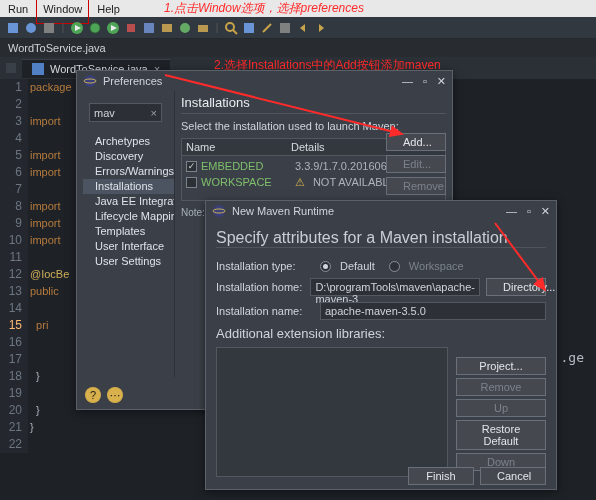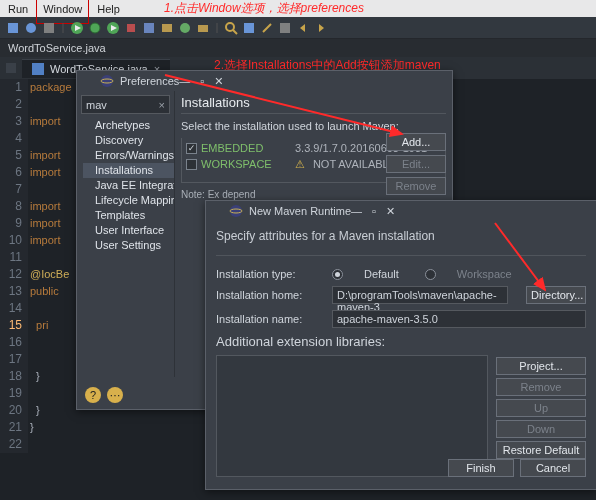--- a/index.html
+++ b/index.html
@@ -22,60 +22,60 @@
   .gutter div { height: 17px; line-height: 17px; font-size: 12px;}
   .gutter .hl-ln { color:#fdba74; }
   .src { margin-left: 30px; font-family: Consolas, monospace; font-size: 13px; }
   .src div { height: 17px; line-height: 17px; white-space: pre; }
   .kw { color: #b77b3c; }   
   .ann { color: #cfae58; }
   .txt { color: #abb1bb; }
 
   
   .dlg { position: absolute; background: #3b4048; border: 1px solid #5b6069; box-shadow: 0 2px 8px rgba(0,0,0,.5); color: #cfd4db; }
-  .dlg-title { display: flex; align-items: center; padding: 3px 23px; background: #3b4048; font-size: 12px; }
+  .dlg-title { display: flex; align-items: center; justify-content: space-between; padding: 3px 6px; background: #3b4048; font-size: 12px; }
   .dlg-title .left { display:flex; align-items:center; gap:6px;}
   
   .prefs { left: 76px; top: 70px; width: 377px; height: 340px; }
   .prefs-body { display: flex; height: calc(100% - 52px); }
   .prefs-left { width: 98px; background: #3b4048; border-right: 1px solid #2e3238; display:flex; flex-direction:column;}
-  .search-box { margin:4px; background:#2c3036; border:1px solid #55595f; height:19px; padding:2px 4px; color:#cfd4db; display:flex; align-items:center; justify-content:space-between;}
+  .search-box { margin:12px; background:#2c3036; border:1px solid #55595f; height:19px; padding:2px 4px; color:#cfd4db; display:flex; align-items:center; justify-content:space-between;}
   .tree { padding-left: 6px; }
   .tree div { height: 15px; line-height: 15px; white-space: nowrap; overflow: hidden; color:#dfe3e9; }
   .tree .sel { background:#4c5461; }
   .prefs-right { flex:1; padding:4px 6px; display:flex; flex-direction:column; }
   .prefs-heading { font-size:13px; color:#e8ebef; margin-bottom:6px; padding-bottom:3px; border-bottom:1px solid #51565d; }
   .instr { font-size:11px; margin-bottom:6px; }
   .table-head { display:flex; background:#33383f; border:1px solid #53585f; }
   .table-head span { padding:2px 4px; color:#d7dbe1; }
   .table-rows { border:1px solid #53585f; border-top:0; height:45px; padding:2px 4px;}
   .row { display:flex; align-items:center; height:16px; gap:4px; }
   .row .cb { width:11px; height:11px; border:1px solid #7a828c; background:#2d3136; display:inline-flex; align-items:center; justify-content:center; font-size:9px; color:#cfd4db;}
   .row .nm { width:90px; }
   .row .dt { color:#aeb3bb; }
   .green { color:#7fbf6b; }
   .yellow { color:#d4b24c; }
-  .btn { background:#45494f; border:1px solid #6a707a; color:#e2e6eb; text-align:center; padding:2px 4px; width:60px; font-size:11px;}
+  .btn { background:#45494f; border:1px solid #6a707a; color:#e2e6eb; text-align:center; padding:2px 16px; width:60px; font-size:11px;}
   .btn.dis { color:#7c828b; }
   .side-btns { position:absolute; display:flex; flex-direction:column; gap:4px; }
   .note { font-size:10px; color:#a9afb7; margin-top:6px; line-height:12px;}
   .prefs-bottom { position:absolute; bottom:6px; left:8px; display:flex; gap:6px; align-items:center;}
   .circle-btn { width:16px; height:16px; border-radius:50%; background:#d8b04c; color:#222; text-align:center; font-size:11px; line-height:16px; }
 
-  .runtime { left:205px; top:200px; width:392px; height:290px; }
+  .runtime { left:205px; top:200px; width:352px; height:290px; }
   .runtime .inner { padding:8px 10px; display:flex; flex-direction:column; gap:6px; height:calc(100% - 24px);}
-  .runtime .heading { font-size:12px; border-bottom:1px solid #50555c; padding-bottom:12px; margin-bottom:6px; color:#c9ced5;}
-  .field-row { display:flex; align-items:center; gap:18px; }
+  .runtime .heading { font-size:16px; border-bottom:1px solid #50555c; padding-bottom:0; margin-bottom:6px; color:#c9ced5;}
+  .field-row { display:flex; align-items:center; gap:6px; }
   .field-row label { width:98px; }
   .txtfield { flex:1; background:#2d3137; border:1px solid #55595f; padding:2px 4px; color:#cfd4db; height:18px; }
   .radio { width:11px;height:11px;border:1px solid #8a909a;border-radius:50%;display:inline-block;margin-right:3px;background:#2d3137;position:relative;}
   .radio.sel::after{content:"";width:5px;height:5px;background:#cfd4db;border-radius:50%;position:absolute;left:2px;top:2px;}
   .rt-btn-col { position:absolute; right:10px; top:156px; display:flex; flex-direction:column; gap:3px;}
   .rt-btn-col .btn{ width:90px;}
-  .rt-bottom { position:absolute; bottom:12px; right:10px; display:flex; gap:6px;}
+  .rt-bottom { position:absolute; bottom:4px; right:10px; display:flex; gap:6px;}
   .rt-bottom .btn { width:66px; }
 
   
   .annot { position:absolute; color:#ff2a2a; font-size:12px; font-weight:500; pointer-events:none; }
   .arrow { position:absolute; pointer-events:none; }
 </style>
 </head>
 <body>
 
 <div class="menubar">
@@ -249,20 +249,24 @@
         <div style="padding-left:12px">Java EE Integration</div>
         <div style="padding-left:12px">Lifecycle Mappings</div>
         <div style="padding-left:12px">Templates</div>
         <div style="padding-left:12px">User Interface</div>
         <div style="padding-left:12px">User Settings</div>
       </div>
     </div>
     <div class="prefs-right">
       <div class="prefs-heading">Installations</div>
       <div class="instr">Select the installation used to launch Maven:</div>
+      <div class="table-head">
+        <span style="width:105px">Name</span>
+        <span>Details</span>
+      </div>
       <div class="table-rows">
         <div class="row">
           <span class="cb">✓</span>
           <span class="nm green">EMBEDDED</span>
           <span class="dt">3.3.9/1.7.0.20160603-1931</span>
         </div>
         <div class="row">
           <span class="cb"></span>
           <span class="nm green">WORKSPACE</span>
           <span class="yellow" style="margin-right:4px">⚠</span>
@@ -333,22 +337,22 @@
     </div>
 
     <div style="font-size:13px">Additional extension libraries:</div>
     <div style="flex:1; border:1px solid #53585f; background:#33383f; margin-right:98px;"></div>
   </div>
 
   <div class="rt-btn-col">
     <div class="btn">Project...</div>
     <div class="btn dis">Remove</div>
     <div class="btn dis">Up</div>
+    <div class="btn">Restore Default</div>
     <div class="btn dis">Down</div>
-    <div class="btn">Restore Default</div>
   </div>
 
   <div class="rt-bottom">
     <div class="btn">Finish</div>
     <div class="btn">Cancel</div>
   </div>
 </div>
 
 <svg class="arrow" style="left:455px; top:220px;" width="110" height="80">
   <defs>

